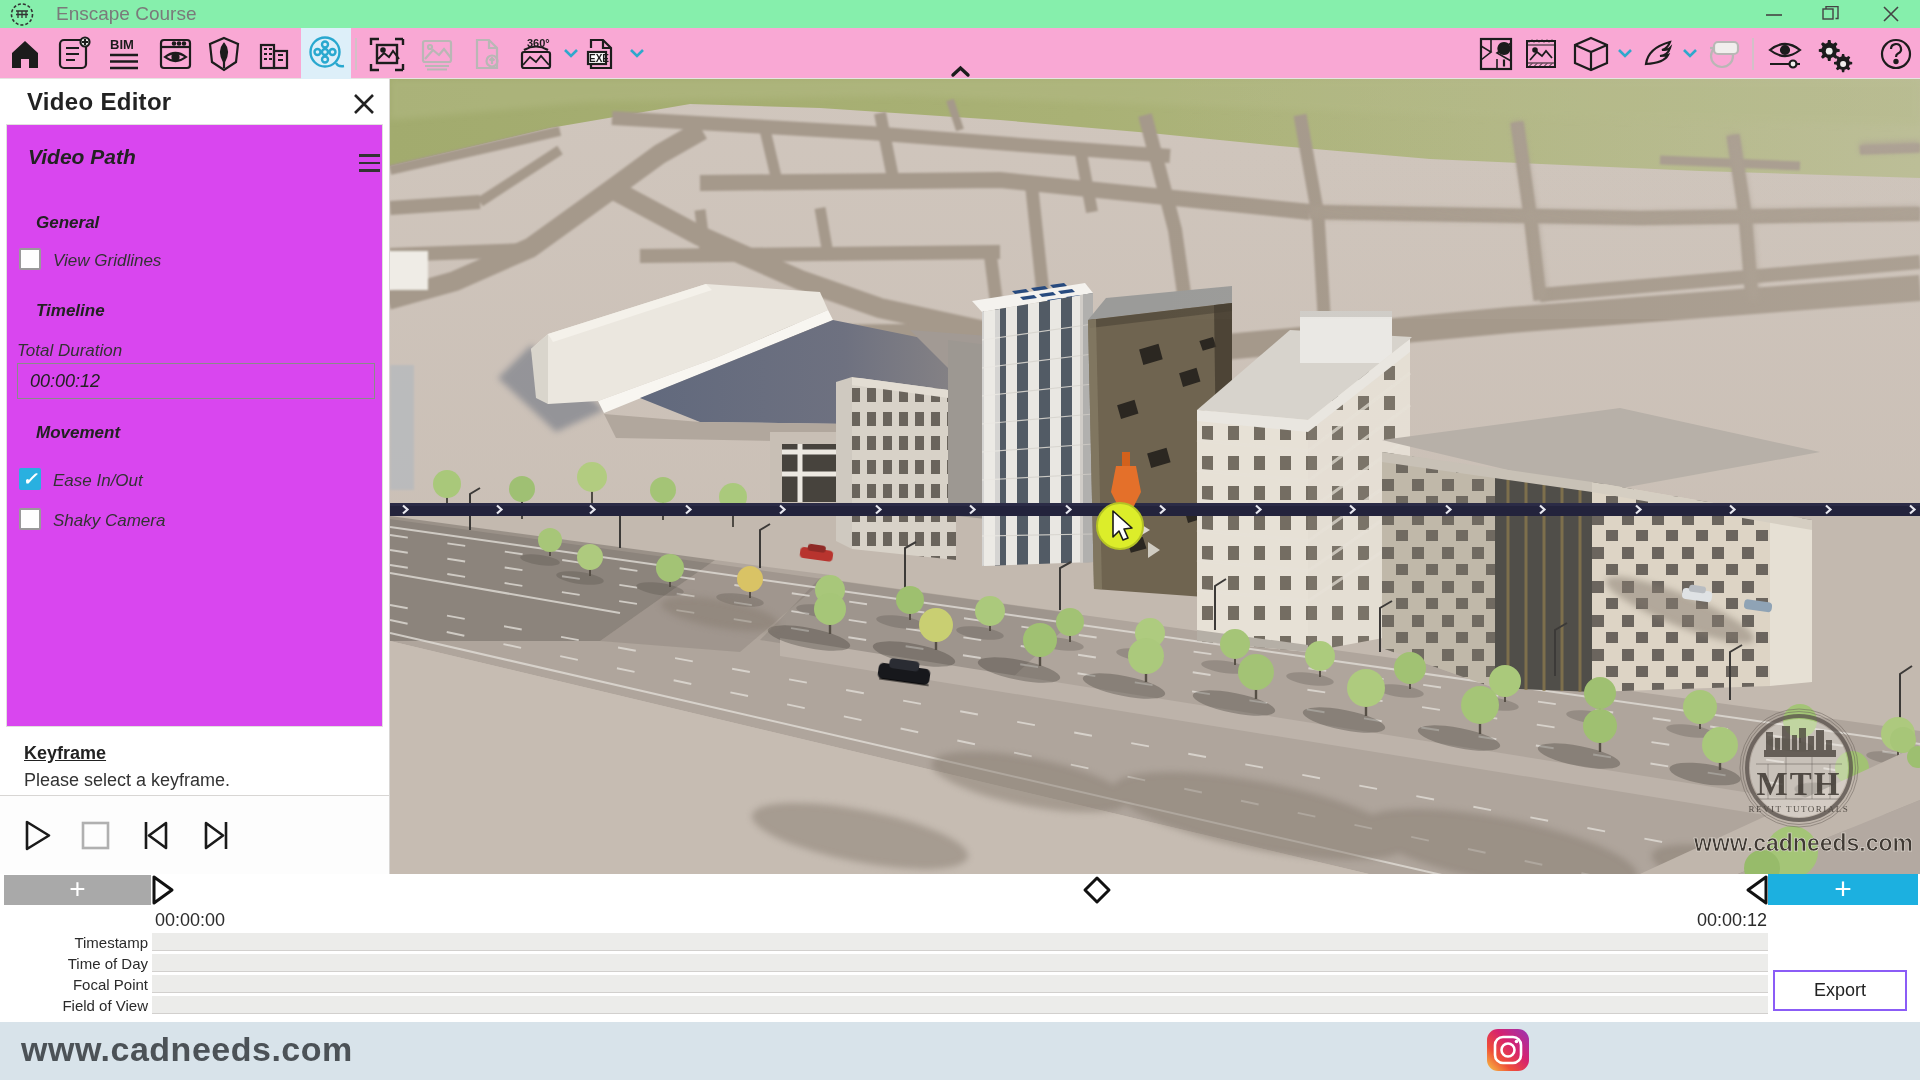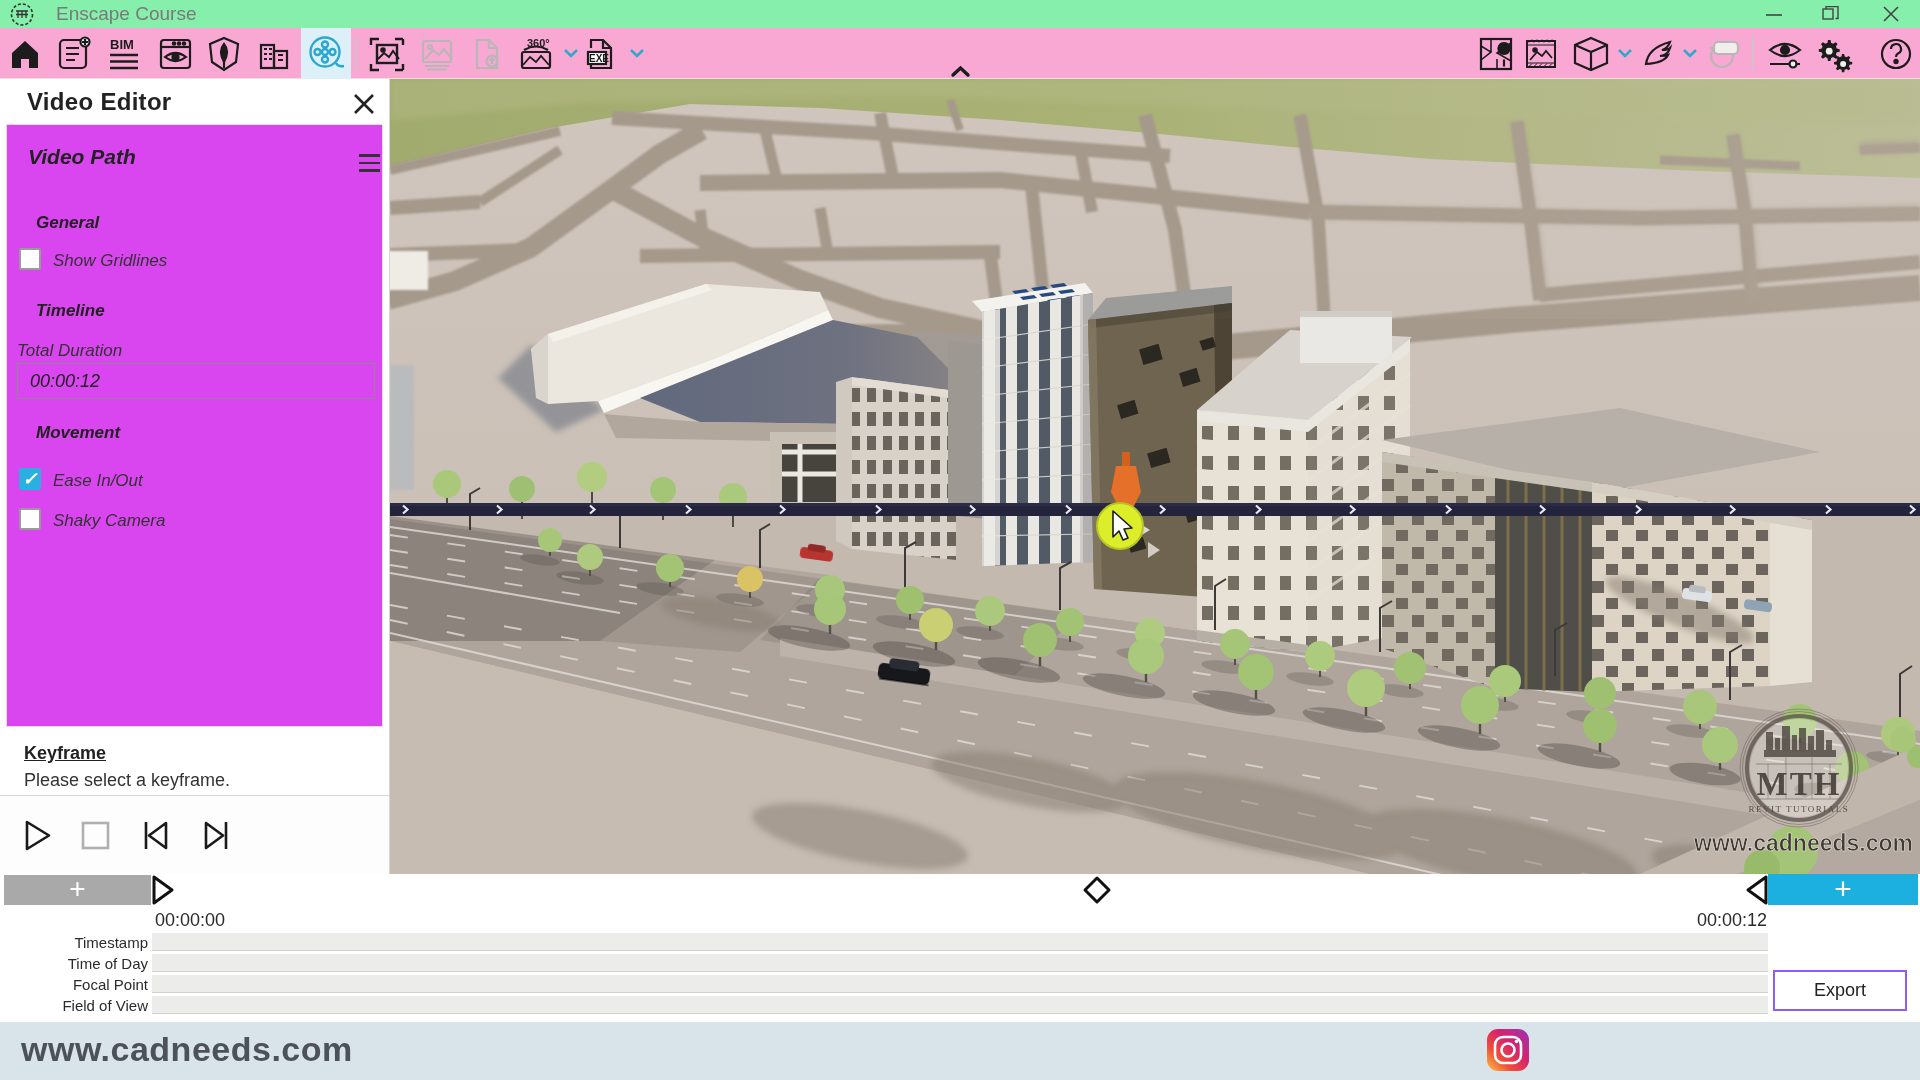--- a/index.html
+++ b/index.html
@@ -610,21 +610,21 @@
 <div class="panel"></div>
 <div class="card">
   <div class="vpath">Video Path</div>
   <div class="hamb">
       <div></div>
       <div></div>
       <div style="margin:0"></div>
     </div>
   <div class="sech" style="top:88px;">General</div>
   <div class="cb" style="top:123px;"></div>
-  <div class="lbl" style="left:46px; top:126px;">Show Gridlines</div>
+  <div class="lbl" style="left:46px; top:126px;">View Gridlines</div>
   <div class="sech" style="top:176px;">Timeline</div>
   <div class="lbl" style="left:10px; top:216px;">Total Duration</div>
   <div class="tdin">00:00:12</div>
   <div class="sech" style="top:298px;">Movement</div>
   <div class="cbc" style="top:343px;">✓</div>
   <div class="lbl" style="left:46px; top:346px;">Ease In/Out</div>
   <div class="cb" style="top:383px;"></div>
   <div class="lbl" style="left:46px; top:386px;">Shaky Camera</div>
 </div>
 <div class="vtitle">Video Editor</div>

